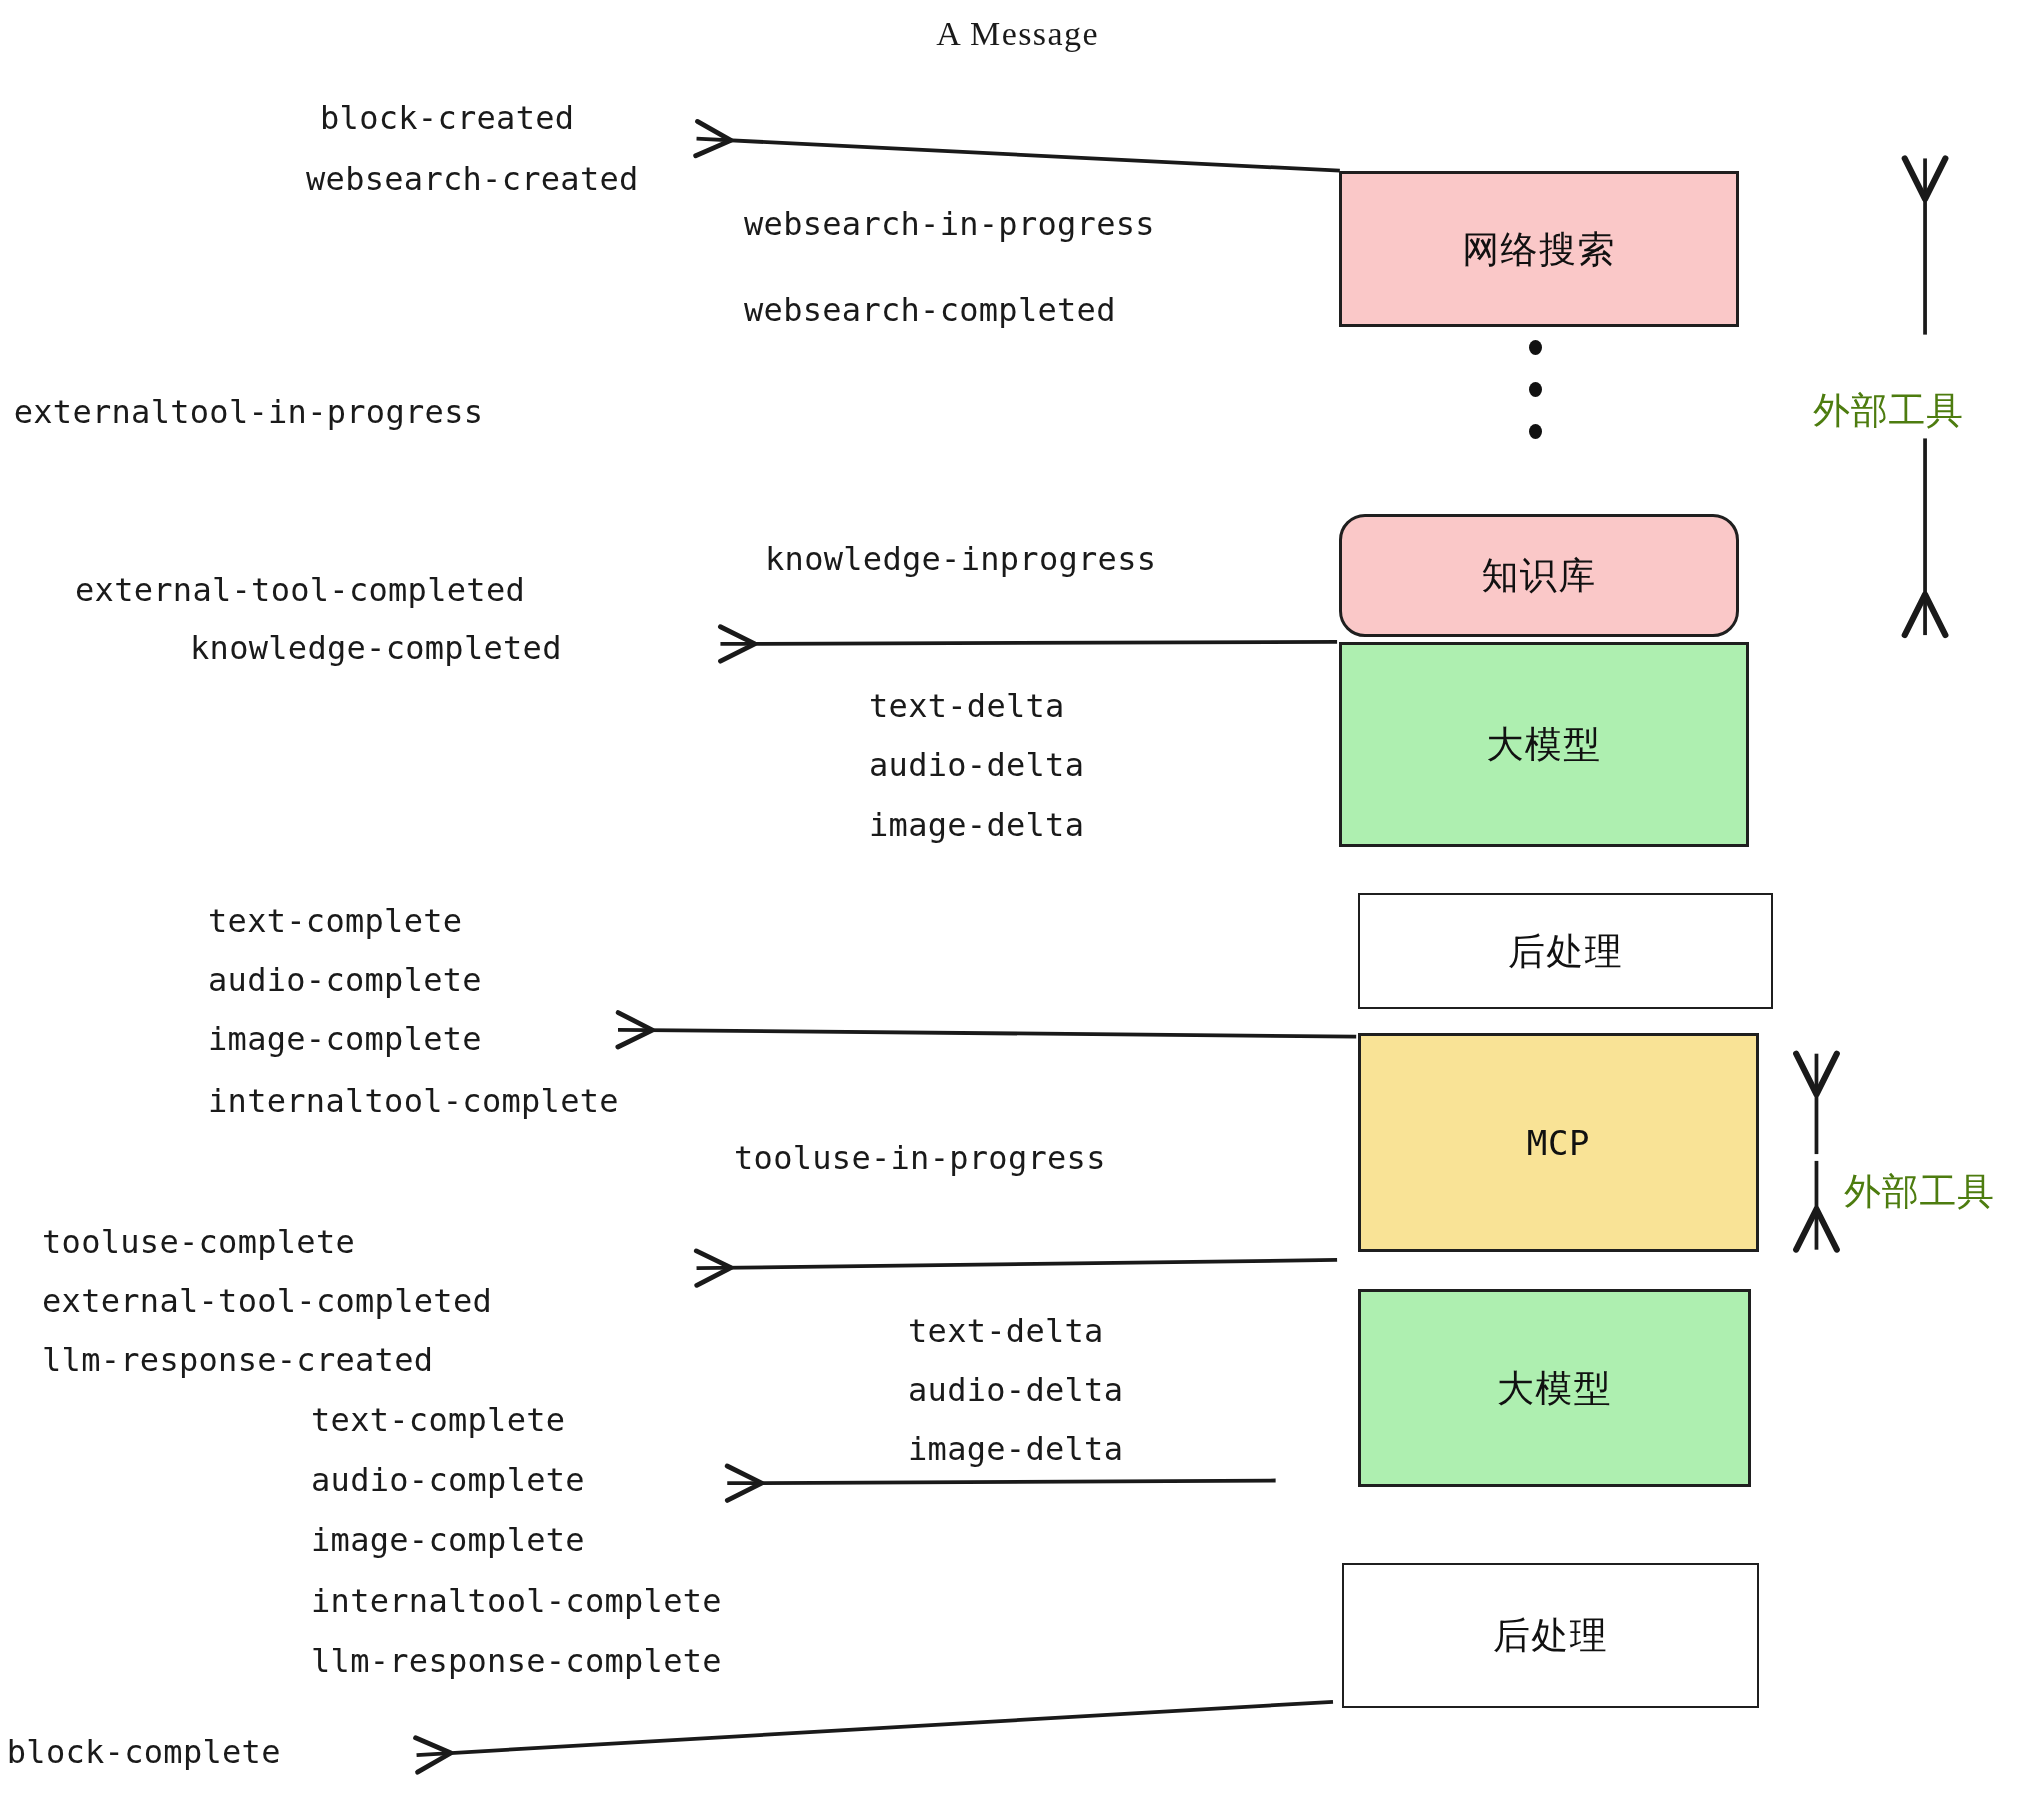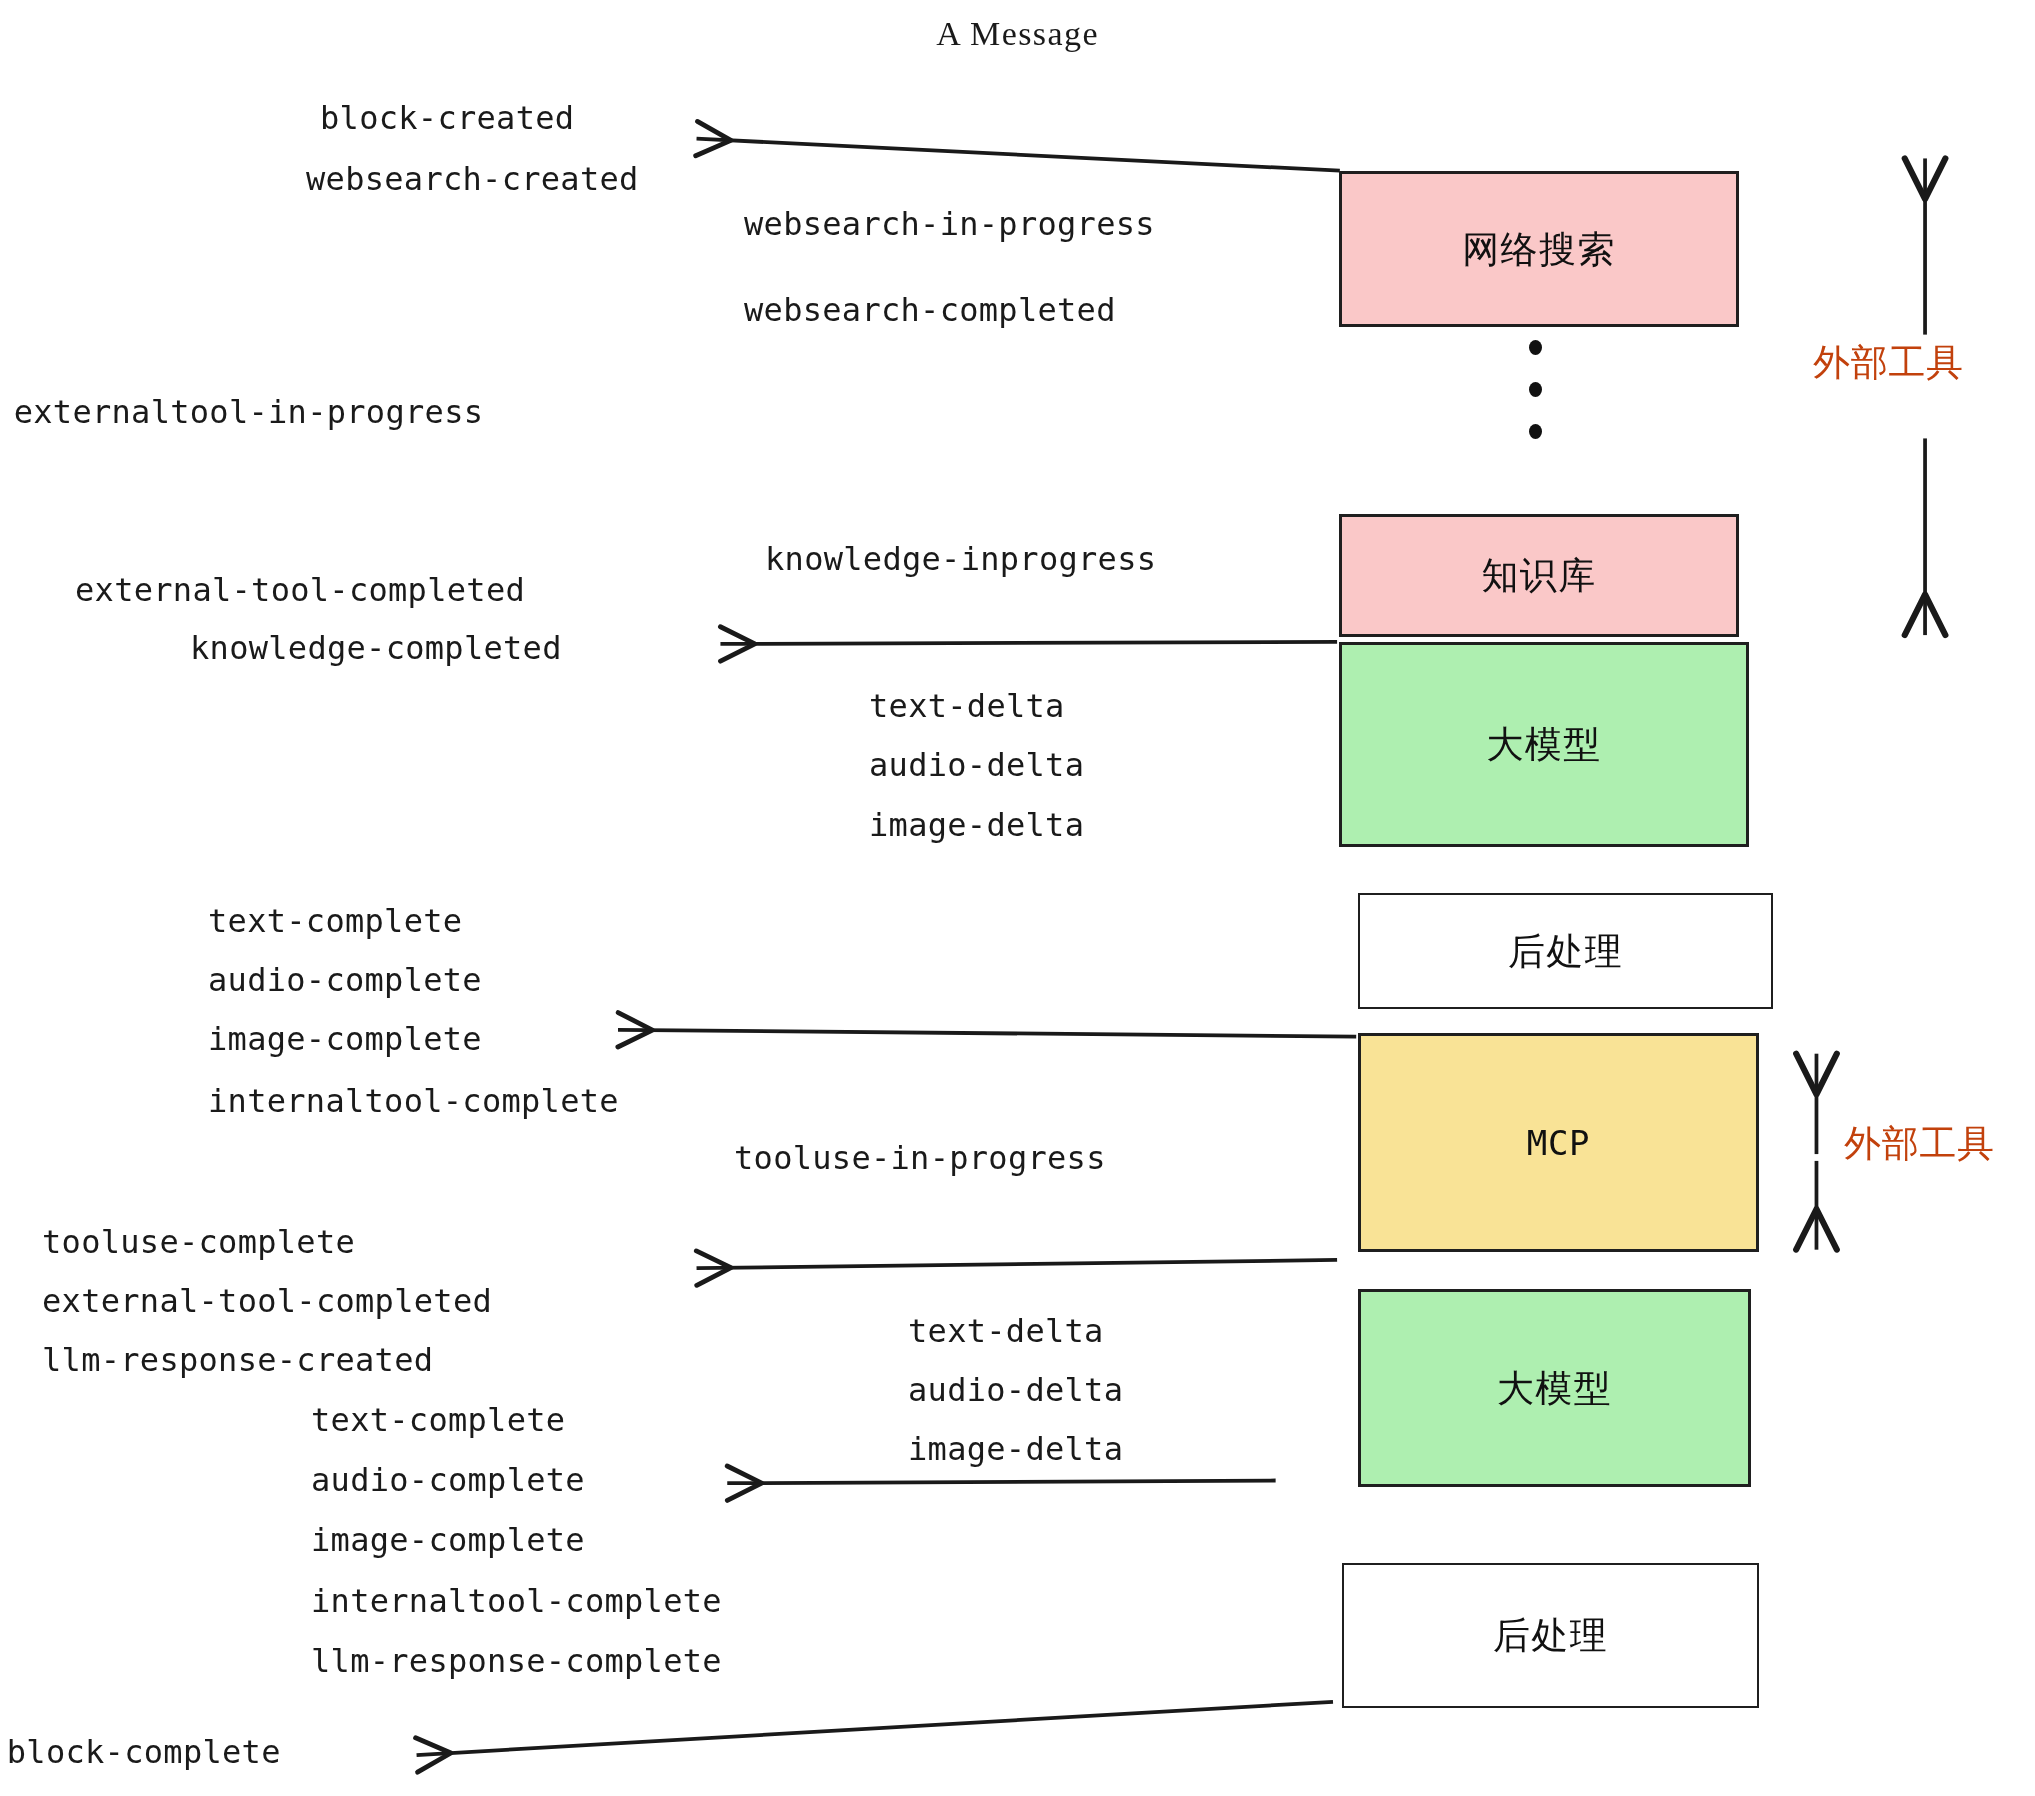--- a/index.html
+++ b/index.html
@@ -76,22 +76,23 @@
     background: #111111;
     margin-bottom: 27px;
   }
 
   
   .side-label {
     position: absolute;
     font-family: "DejaVu Sans", "Liberation Sans", sans-serif;
     font-size: 37px;
     letter-spacing: 0.7px;
-    color: #c2410c;
+    color: #4d7c0f;
     white-space: nowrap;
+    margin-top: 48px;
   }
 
   
   #arrows {
     position: absolute;
     left: 0;
     top: 0;
     width: 2035px;
     height: 1796px;
     pointer-events: none;
@@ -136,21 +137,21 @@
   <div class="box" style="left:1339px; top:171px; width:400px; height:156px; background:#FAC8C8;">
     <span class="box-label">网络搜索</span>
   </div>
 
   <div class="dots" style="left:1529px; top:340px;">
     <i></i>
     <i></i>
     <i></i>
   </div>
 
-  <div class="box" style="left:1339px; top:514px; width:400px; height:123px; background:#FAC8C8;">
+  <div class="box" style="left:1339px; top:514px; width:400px; height:123px; background:#FAC8C8;border-radius:26px;">
     <span class="box-label">知识库</span>
   </div>
 
   <div class="box" style="left:1339px; top:642px; width:410px; height:205px; background:#AEEFB0;">
     <span class="box-label">大模型</span>
   </div>
 
   <div class="box" style="left:1358px; top:893px; width:415px; height:116px; background:#FFFFFF; border-width:2.7px;">
     <span class="box-label">后处理</span>
   </div>

